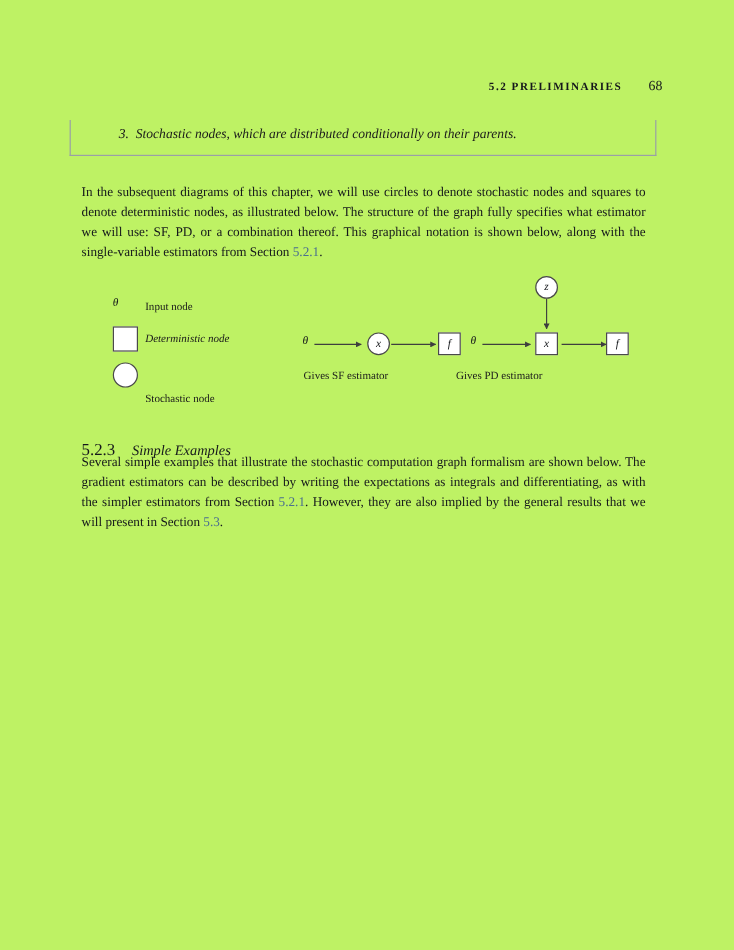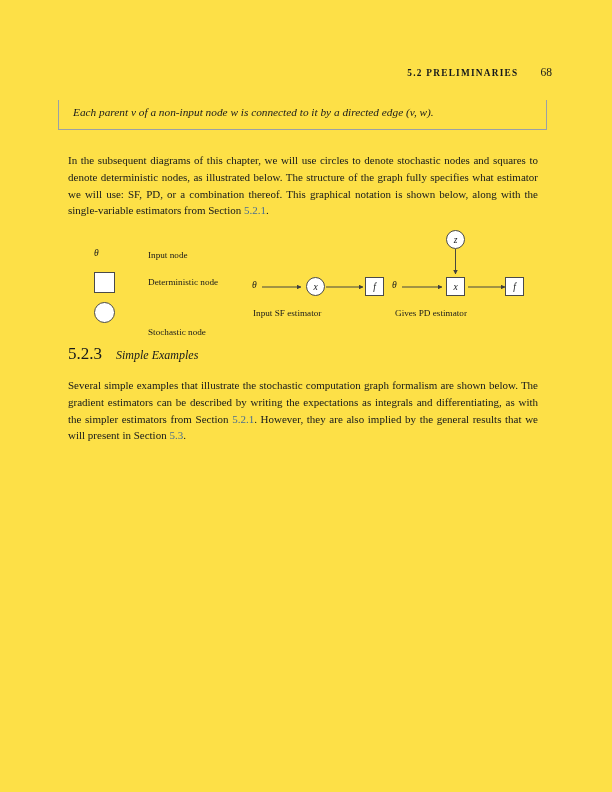--- a/index.html
+++ b/index.html
@@ -5,21 +5,21 @@
 <style>
   html, body {
     margin: 0;
     padding: 0;
     background: #ffffff;
   }
   .page {
     position: relative;
     width: 612px;
     height: 792px;
-    background: #fde047;
+    background: #bef264;
     font-family: "Liberation Serif", "DejaVu Serif", serif;
     color: #1a1a1a;
     overflow: hidden;
   }
 
   
   .running-head {
     position: absolute;
     top: 66px;
     right: 60px;
@@ -88,22 +88,23 @@
   
   .section-head {
     position: absolute;
     left: 68px;
     top: 344px;
     display: flex;
     align-items: baseline;
     gap: 14px;
   }
   .sec-num {
-    font-size: 17px;
-    color: #15181b;
+    font-size: 14px;
+    color: #15181b;
+    margin-top: 24px;
   }
   .sec-title {
     font-size: 12px;
     font-style: italic;
     color: #15181b;
   }
 
   
   .figure {
     position: absolute;
@@ -137,27 +138,27 @@
     left: 36px;
     top: 74px;
     width: 21px;
     height: 21px;
     border: 1.05px solid #4a4a4a;
     border-radius: 50%;
     background: #fff;
     box-sizing: border-box;
   }
   .legend-label {
-    left: 90px;
+    left: 63px;
     font-size: 9.2px;
     color: #1a1a1a;
     white-space: nowrap;
   }
   .ll-1 { top: 22px; }
-  .ll-2 { top: 49px; }
+  .ll-2 { top: 49px; font-style: italic; }
   .ll-3 { top: 79px; margin-top: 20px; }
 
   
   .node-sq {
     width: 19px;
     height: 19px;
     border: 1.05px solid #4a4a4a;
     background: #fff;
     box-sizing: border-box;
     display: flex;
@@ -200,22 +201,23 @@
 <body>
 
 <div class="page">
 
   <div class="running-head">
     <span class="head-title">5.2 PRELIMINARIES</span>
     <span class="head-pageno">68</span>
   </div>
 
   <div class="defbox">
-    <p>
-      <span>Each parent </span><span>v</span><span> of a non-input node </span><span>w</span><span> is connected to it by a directed edge (v, w).</span>
+    <p class="itemline">
+      <span>3.</span>&nbsp;
+      <span>Stochastic nodes, which are distributed conditionally on their parents.</span>
     </p>
   </div>
 
   <p class="body-para para-1">
     <span>In the subsequent diagrams of this chapter, we will use circles to denote stochastic nodes and squares to denote deterministic nodes, as illustrated below. The structure of the graph fully specifies what estimator we will use: SF, PD, or a combination thereof. This graphical notation is shown below, along with the single-variable estimators from Section </span><a class="xref" href="#">5.2.1</a><span>.</span>
   </p>
 
   <div class="figure">
 
     <div class="fig-el legend-theta" style="left:36px; top:20px;">θ</div>
@@ -237,21 +239,21 @@
         </marker>
       </defs>
       <line x1="2" y1="11" x2="41" y2="11" stroke="#3e3e3e" stroke-width="0.95" marker-end="url(#arr1)"></line>
       <line x1="66" y1="11" x2="103" y2="11" stroke="#3e3e3e" stroke-width="0.95" marker-end="url(#arr1)"></line>
     </svg>
 
     <div class="fig-el node-ci" style="left:248px; top:49px;">x</div>
 
     <div class="fig-el node-sq" style="left:307px; top:49px;">f</div>
 
-    <div class="fig-el cap" style="left:195px; top:80px;">Input SF estimator</div>
+    <div class="fig-el cap" style="left:195px; top:80px;">Gives SF estimator</div>
 
     <div class="fig-el theta-lbl" style="left:334px; top:51px;">θ</div>
 
     <div class="fig-el node-ci" style="left:388px; top:2px;">z</div>
 
     <svg class="edge-svg" style="left:342px; top:19px;" width="120" height="54">
       <defs>
         <marker id="arr2" viewBox="0 0 10 10" refX="9" refY="5" markerWidth="5.2" markerHeight="5.2" orient="auto-start-reverse">
           <path d="M 0 0 L 10 5 L 0 10 z" fill="#3e3e3e"></path>
         </marker>
@@ -261,21 +263,21 @@
 
       <line x1="55.5" y1="2" x2="55.5" y2="27" stroke="#3e3e3e" stroke-width="0.95" marker-end="url(#arr2)"></line>
 
       <line x1="68" y1="40" x2="105" y2="40" stroke="#3e3e3e" stroke-width="0.95" marker-end="url(#arr2)"></line>
     </svg>
 
     <div class="fig-el node-sq" style="left:388px; top:49px;">x</div>
 
     <div class="fig-el node-sq" style="left:447px; top:49px;">f</div>
 
-    <div class="fig-el cap" style="left:337px; top:80px;">Gives PD estimator</div>
+    <div class="fig-el cap" style="left:322px; top:80px;">Gives PD estimator</div>
   </div>
 
   <div class="section-head">
     <span class="sec-num">5.2.3</span>
     <span class="sec-title">Simple Examples</span>
   </div>
 
   <p class="body-para para-2">
     <span>Several simple examples that illustrate the stochastic computation graph formalism are shown below. The gradient estimators can be described by writing the expectations as integrals and differentiating, as with the simpler estimators from Section </span><a class="xref" href="#">5.2.1</a><span>. However, they are also implied by the general results that we will present in Section </span><a class="xref" href="#">5.3</a><span>.</span>
   </p>

